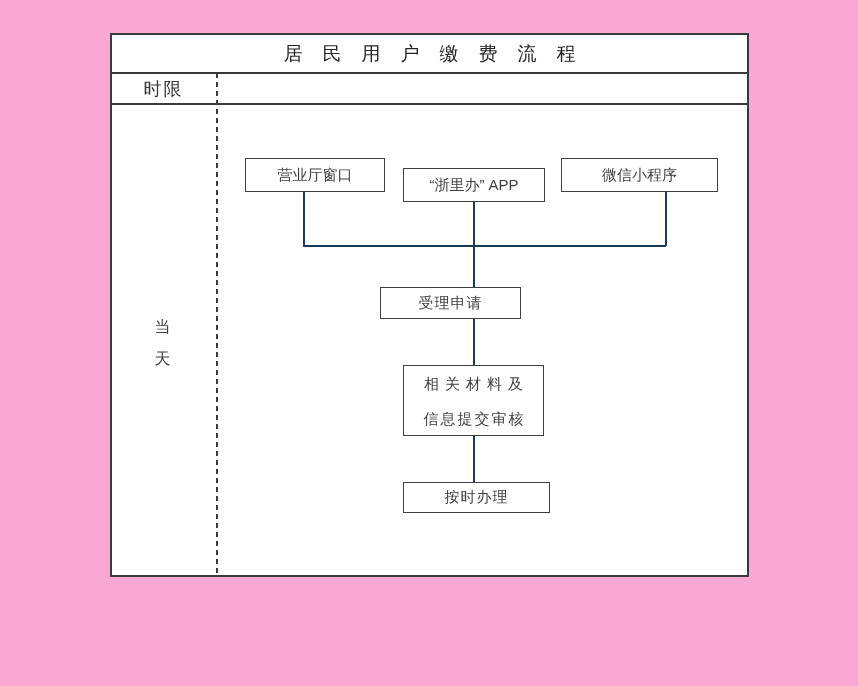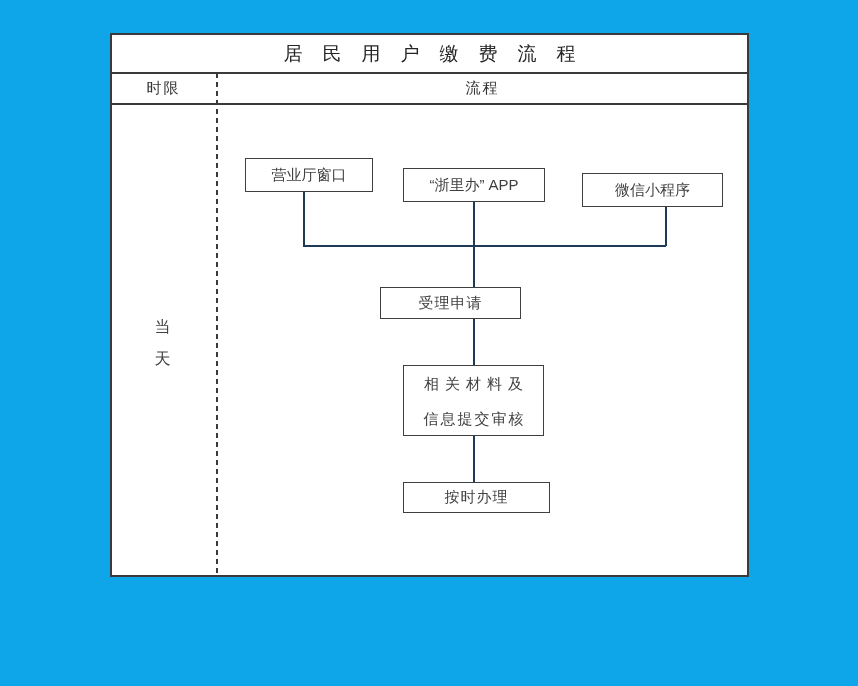--- a/index.html
+++ b/index.html
@@ -5,21 +5,21 @@
   * { margin: 0; padding: 0; box-sizing: border-box; }
   html, body { background: #ffffff; }
   body {
     font-family: "Liberation Sans", "DejaVu Sans", sans-serif;
     color: #3f3f3f;
   }
   .canvas {
     position: relative;
     width: 858px;
     height: 686px;
-    background: #0ea5e9;
+    background: #f9a8d4;
     overflow: hidden;
   }
   
   .frame {
     position: absolute;
     left: 110px; top: 33px;
     width: 639px; height: 544px;
     border: 2px solid var(--frame-border, #3a3a3a);
     background: #ffffff;
   }
@@ -56,21 +56,21 @@
     letter-spacing: 20px;
     margin-right: -20px;
     color: #262626;
     white-space: nowrap;
   }
   
   .hdr-cell {
     position: absolute;
     top: 74px; height: 29px;
     display: flex; align-items: center; justify-content: center;
-    font-size: 15px;
+    font-size: 18px;
     color: #333333;
     letter-spacing: 2px;
   }
   .hdr-time { left: 111px; width: 105px; }
   .hdr-proc { left: 217px; width: 531px; }
   
   .time-col {
     position: absolute;
     left: 110px; top: 311px;
     width: 106px;
@@ -85,23 +85,23 @@
     position: absolute;
     border: 1px solid var(--box-border, #3f3f3f);
     background: #ffffff;
     display: flex; flex-direction: column;
     align-items: center; justify-content: center;
     font-size: 15px;
     color: var(--text, #3f3f3f);
     white-space: nowrap;
     z-index: 2;
   }
-  .box-ch1      { left: 245px; top: 158px; width: 128px; height: 34px; }
+  .box-ch1      { left: 245px; top: 158px; width: 140px; height: 34px; }
   .box-ch2      { left: 403px; top: 168px; width: 142px; height: 34px; }
-  .box-ch3      { left: 582px; top: 158px; width: 141px; height: 34px; margin-top: 15px; }
+  .box-ch3      { left: 561px; top: 158px; width: 157px; height: 34px; }
   .box-accept   { left: 380px; top: 287px; width: 141px; height: 32px; letter-spacing: 1px; }
   .box-review   { left: 403px; top: 365px; width: 141px; height: 71px; line-height: 35px; }
   .box-complete { left: 403px; top: 482px; width: 147px; height: 31px; letter-spacing: 1px; }
   .box-review .l1 { letter-spacing: 6px; margin-right: -6px; }
   .box-review .l2 { letter-spacing: 2px; margin-right: -2px; }
   
   .cline {
     position: absolute;
     background: var(--connector, #1f3a56);
     z-index: 1;
@@ -122,21 +122,20 @@
 
   <div class="frame"></div>
 
   <div class="title-row">
     <span>居民用户缴费流程</span>
   </div>
 
   <div class="hline title-divider"></div>
 
   <div class="hdr-cell hdr-time">时限</div>
-  <div class="hdr-cell hdr-proc">流程</div>
 
   <div class="hline header-divider"></div>
 
   <div class="vdash"></div>
 
   <div class="time-col">
     <div>当</div>
     <div>天</div>
   </div>
 

